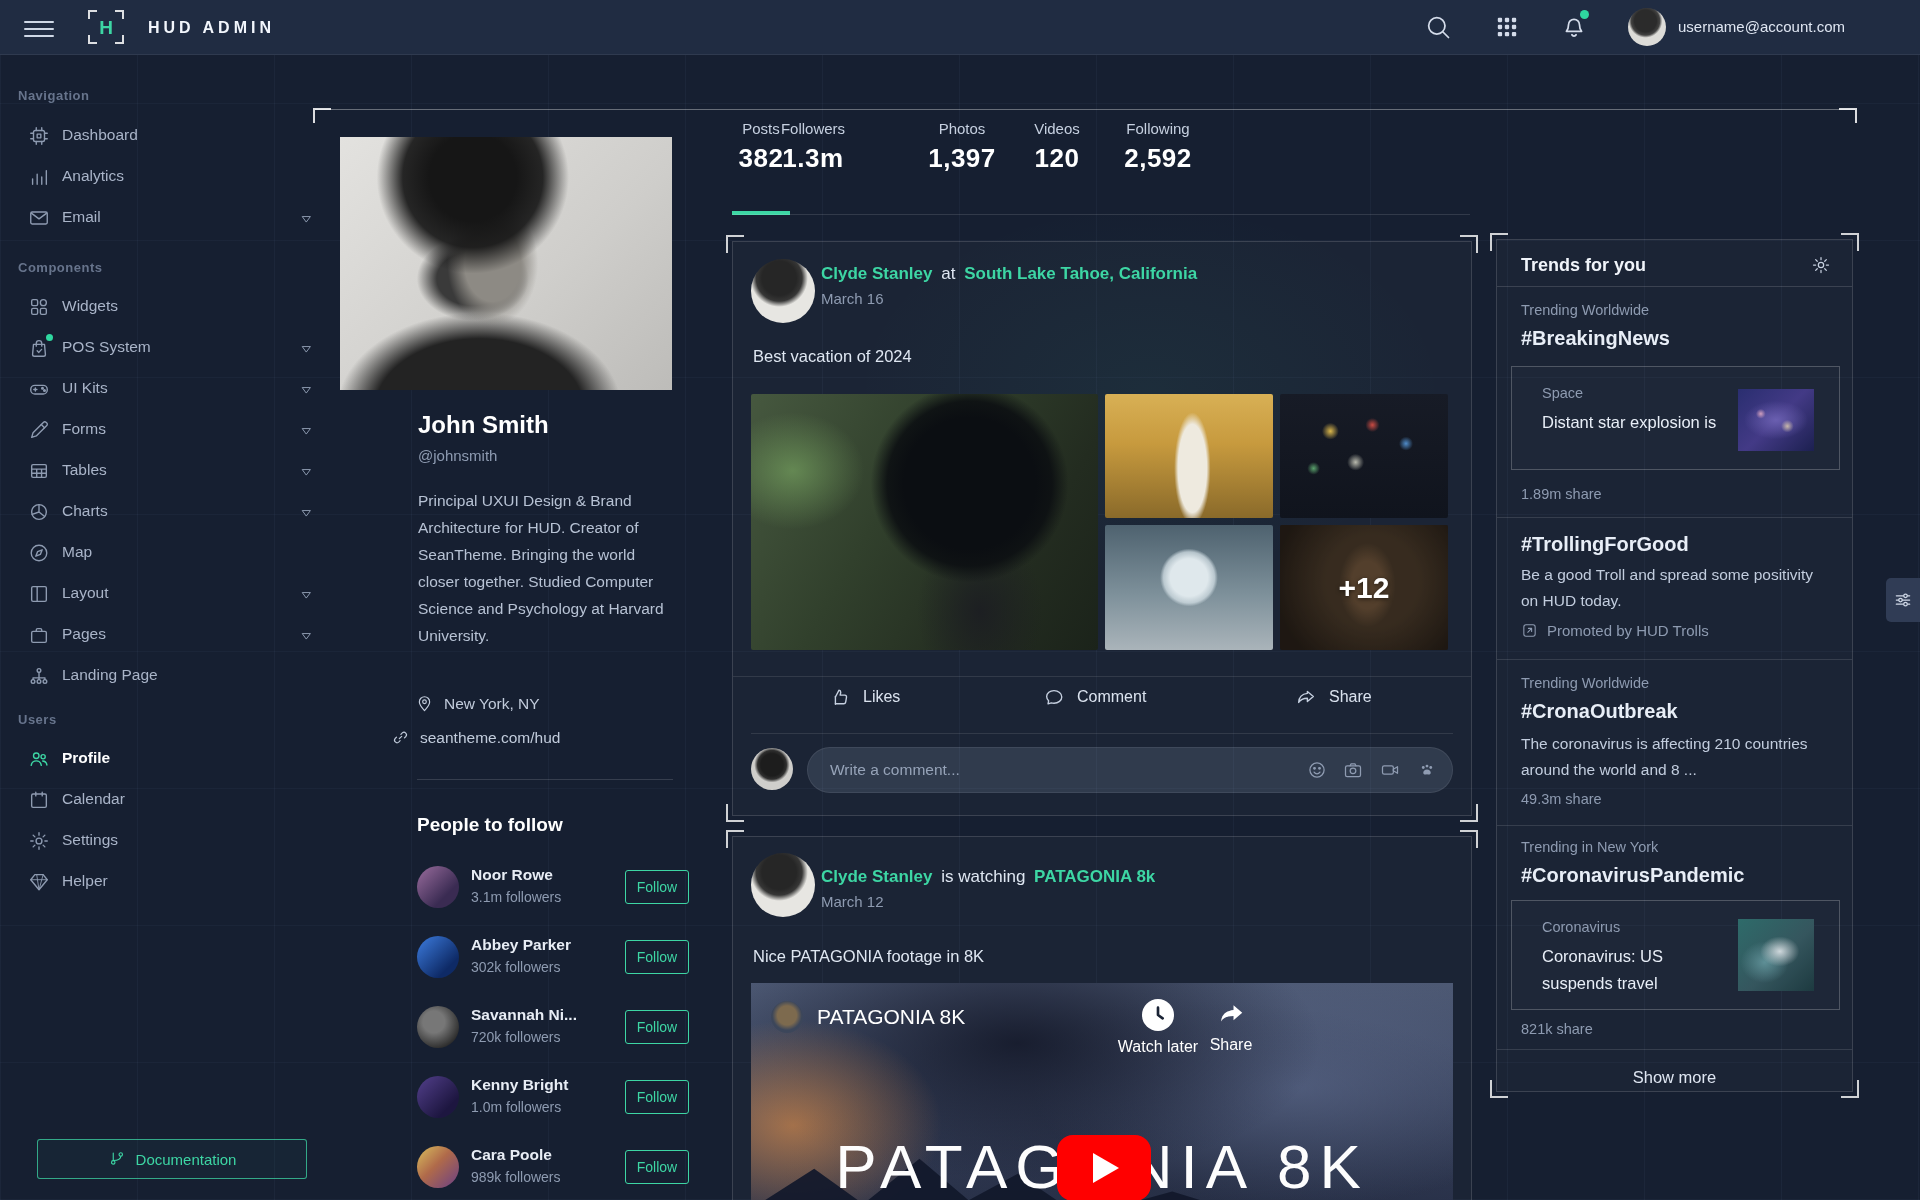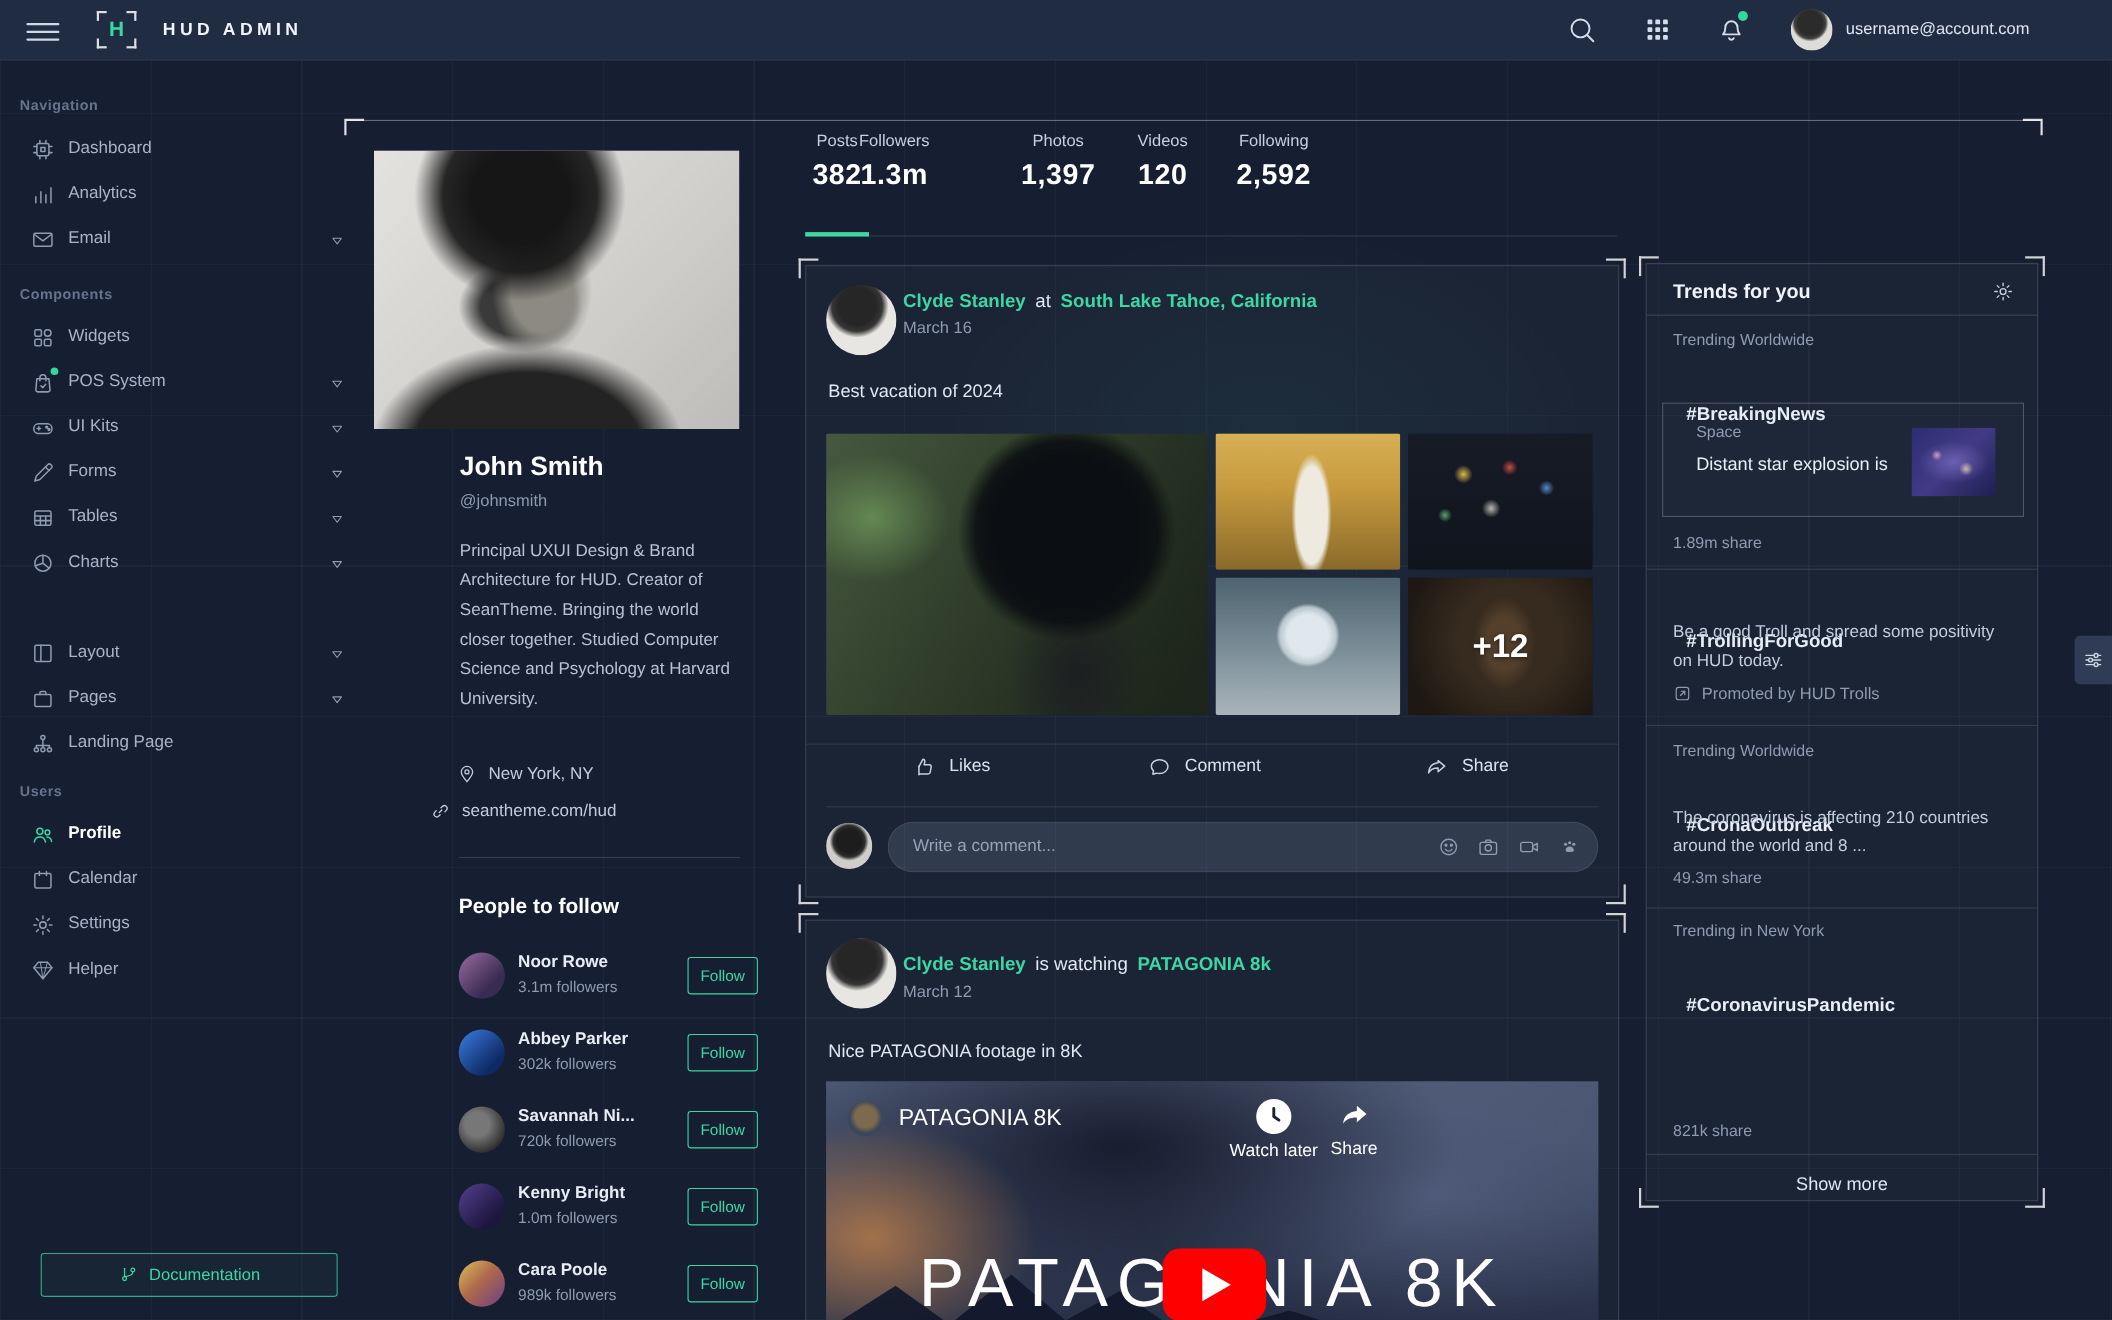--- a/index.html
+++ b/index.html
@@ -125,21 +125,21 @@
   .big-title{position:absolute;left:0;top:148px;width:100%;text-align:center;font-size:62px;font-weight:300;
     letter-spacing:8px;color:#fdfdfd;}
   .play-btn{position:absolute;left:306px;top:152px;width:94px;height:66px;background:#f00;border-radius:16px;cursor:pointer;}
   .play-btn::after{content:"";position:absolute;left:36px;top:18px;border-left:26px solid #fff;
     border-top:15px solid transparent;border-bottom:15px solid transparent;}
 
   
   .tr-title{position:absolute;left:24px;top:15px;font-size:18px;font-weight:bold;color:#f0f4fa;}
   .tr-head-div{position:absolute;left:0;top:46px;width:100%;height:1px;background:rgba(255,255,255,.14);}
   .tr-scope{position:absolute;left:24px;font-size:14.5px;color:#8e9bb1;}
-  .tr-tag{position:absolute;left:36px;font-size:17px;font-weight:bold;color:#e8eef7;cursor:pointer;margin-top:40px;}
+  .tr-tag{position:absolute;left:24px;font-size:20px;font-weight:bold;color:#e8eef7;cursor:pointer;}
   .tr-card{position:absolute;left:14px;width:327px;border:1px solid rgba(255,255,255,.22);background:rgba(255,255,255,.015);cursor:pointer;}
   .tr-cat{position:absolute;left:30px;top:18px;font-size:14.5px;color:#8e9bb1;}
   .tr-headline{position:absolute;left:30px;top:42px;width:185px;font-size:16.5px;line-height:27px;color:#e8eef7;}
   .tr-img{position:absolute;}
   .tr-meta{position:absolute;left:24px;font-size:14.5px;color:#8e9bb1;}
   .tr-text{position:absolute;left:24px;width:300px;font-size:15.5px;line-height:26px;color:#c2cdde;}
   .tr-div{position:absolute;left:0;width:100%;height:1px;background:rgba(255,255,255,.12);}
   .tr-promoted{position:absolute;left:24px;display:flex;align-items:center;gap:9px;font-size:15px;color:#8e9bb1;}
   .show-more{position:absolute;left:0;top:820px;width:100%;height:31px;text-align:center;font-size:16.5px;
     color:#dfe6f2;cursor:pointer;padding-top:8px;box-sizing:border-box;}
@@ -311,20 +311,29 @@
             <circle cx="12" cy="12" r="8"></circle>
             <path d="M12 4v8l6.2 5M12 12l-7.5 2.5"></path>
           </svg>
         </span>
       <span class="nlabel">Charts</span>
       <span class="chev">
           <svg class="ic" viewBox="0 0 20 20" width="13" height="13">
             <path d="M4 7h12l-6 8z"></path>
           </svg>
         </span>
+    </div>
+    <div class="nav-item" style="top:479px;">
+      <span class="nicon">
+          <svg class="ic" viewBox="0 0 24 24" width="22" height="22">
+            <circle cx="12" cy="12" r="8.5"></circle>
+            <path d="M15.5 8.5l-2 5-5 2 2-5z"></path>
+          </svg>
+        </span>
+      <span class="nlabel">Map</span>
     </div>
     <div class="nav-item" style="top:520px;">
       <span class="nicon">
           <svg class="ic" viewBox="0 0 24 24" width="22" height="22">
             <rect x="4" y="4" width="16" height="16" rx="1.5"></rect>
             <path d="M10 4v16"></path>
           </svg>
         </span>
       <span class="nlabel">Layout</span>
       <span class="chev">
@@ -662,20 +671,28 @@
     <div class="tr-div" style="top:419px;"></div>
 
     <div class="tr-scope" style="top:435px;">Trending Worldwide</div>
     <div class="tr-tag" style="top:460px;">#CronaOutbreak</div>
     <div class="tr-text" style="top:491px;">The coronavirus is affecting 210 countries around the world and 8 ...</div>
     <div class="tr-meta" style="top:551px;">49.3m share</div>
     <div class="tr-div" style="top:585px;"></div>
 
     <div class="tr-scope" style="top:599px;">Trending in New York</div>
     <div class="tr-tag" style="top:624px;">#CoronavirusPandemic</div>
+    <div class="tr-card hud-sm" style="top:660px;height:108px;">
+      <div class="tr-cat">Coronavirus</div>
+      <div class="tr-headline">Coronavirus: US suspends travel</div>
+      <div class="tr-img" style="left:226px;top:18px;width:76px;height:72px;background:
+        radial-gradient(ellipse 26px 20px at 55% 45%, #cfd8dc, transparent 75%),
+        radial-gradient(ellipse 30px 26px at 35% 60%, #5e8f96, transparent 80%),
+        linear-gradient(135deg,#2e6b6a 0%,#35565e 55%,#1d3a40 100%);"></div>
+    </div>
     <div class="tr-meta" style="top:781px;">821k share</div>
     <div class="tr-div" style="top:809px;"></div>
 
     <div class="show-more">Show more</div>
   </div>
 
   <div class="theme-tab">
     <svg class="ic" viewBox="0 0 24 24" width="20" height="20">
       <path d="M4 7h16M4 12h16M4 17h16"></path>
       <circle cx="15" cy="7" r="2.1" fill="#303c55"></circle>

